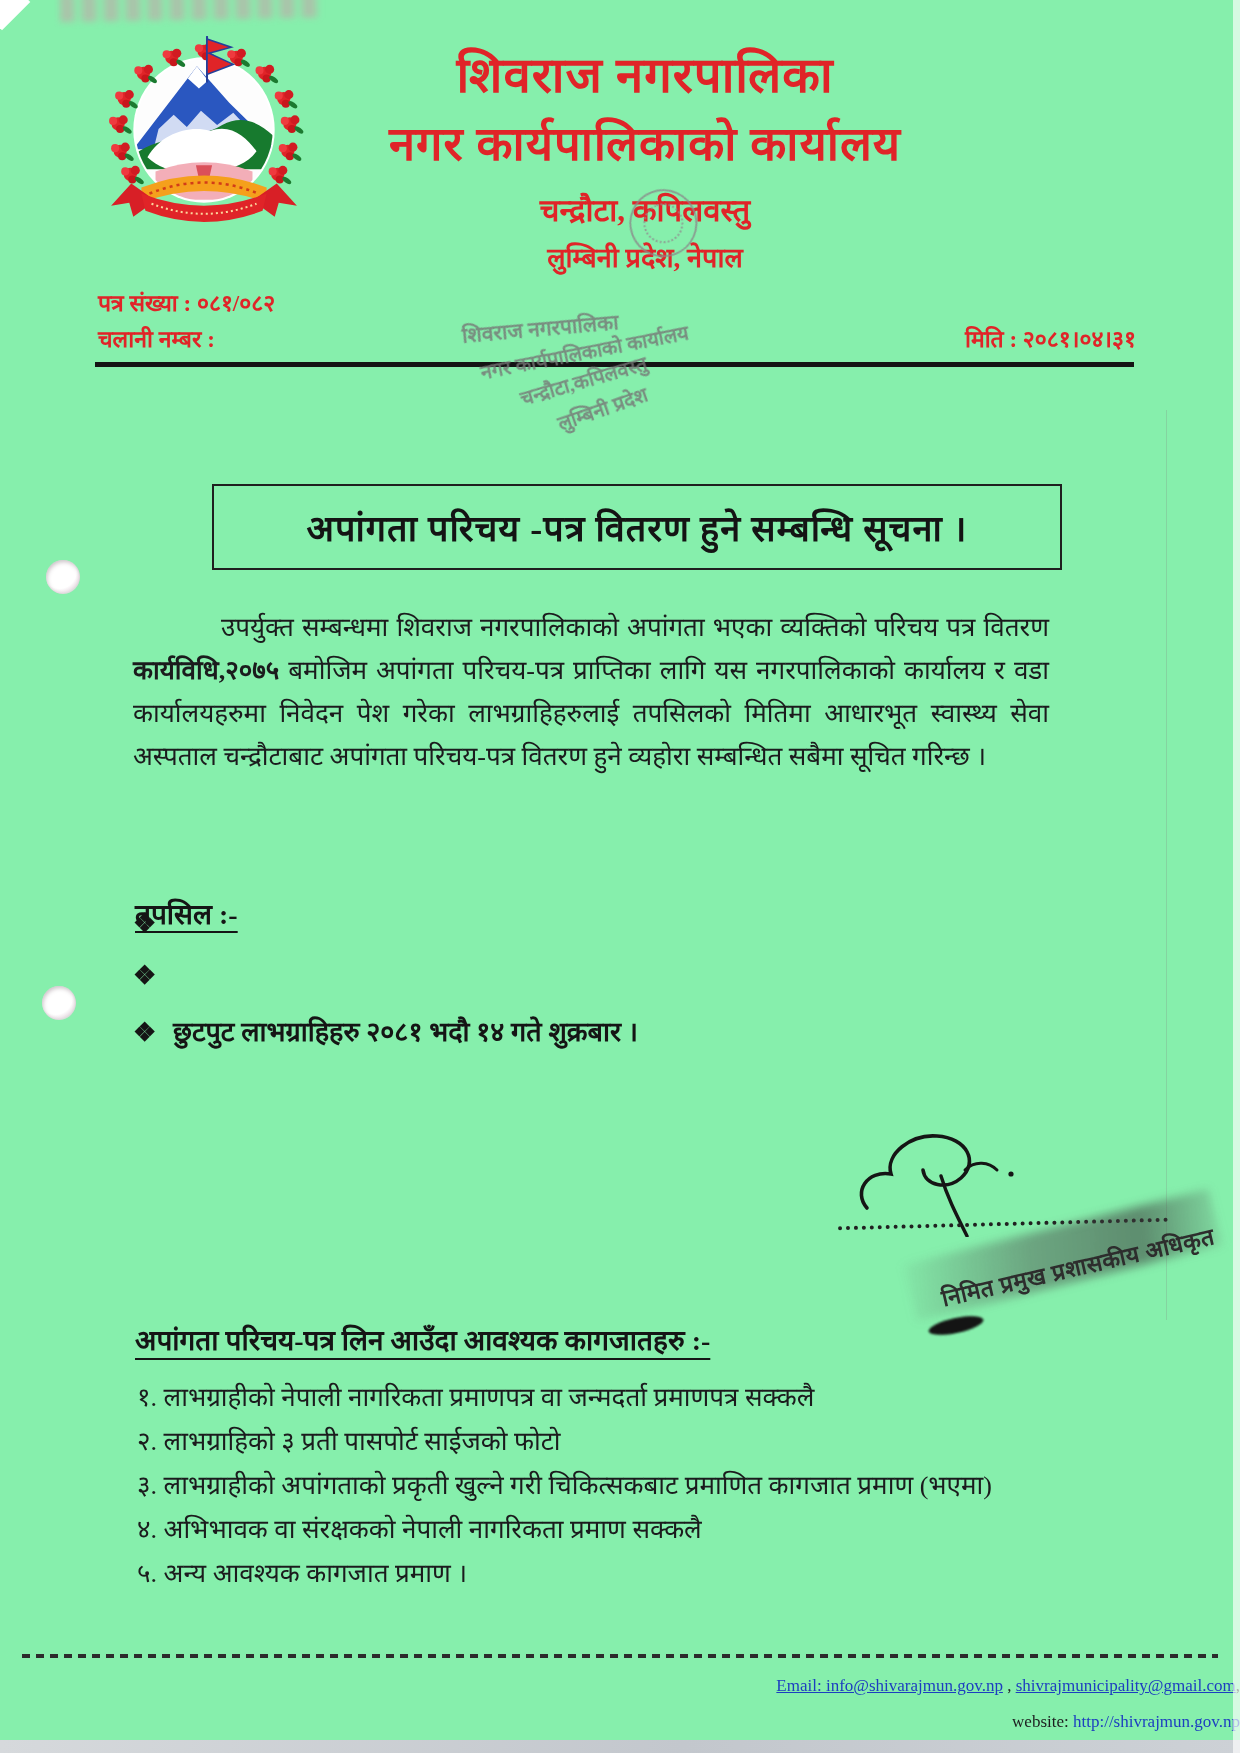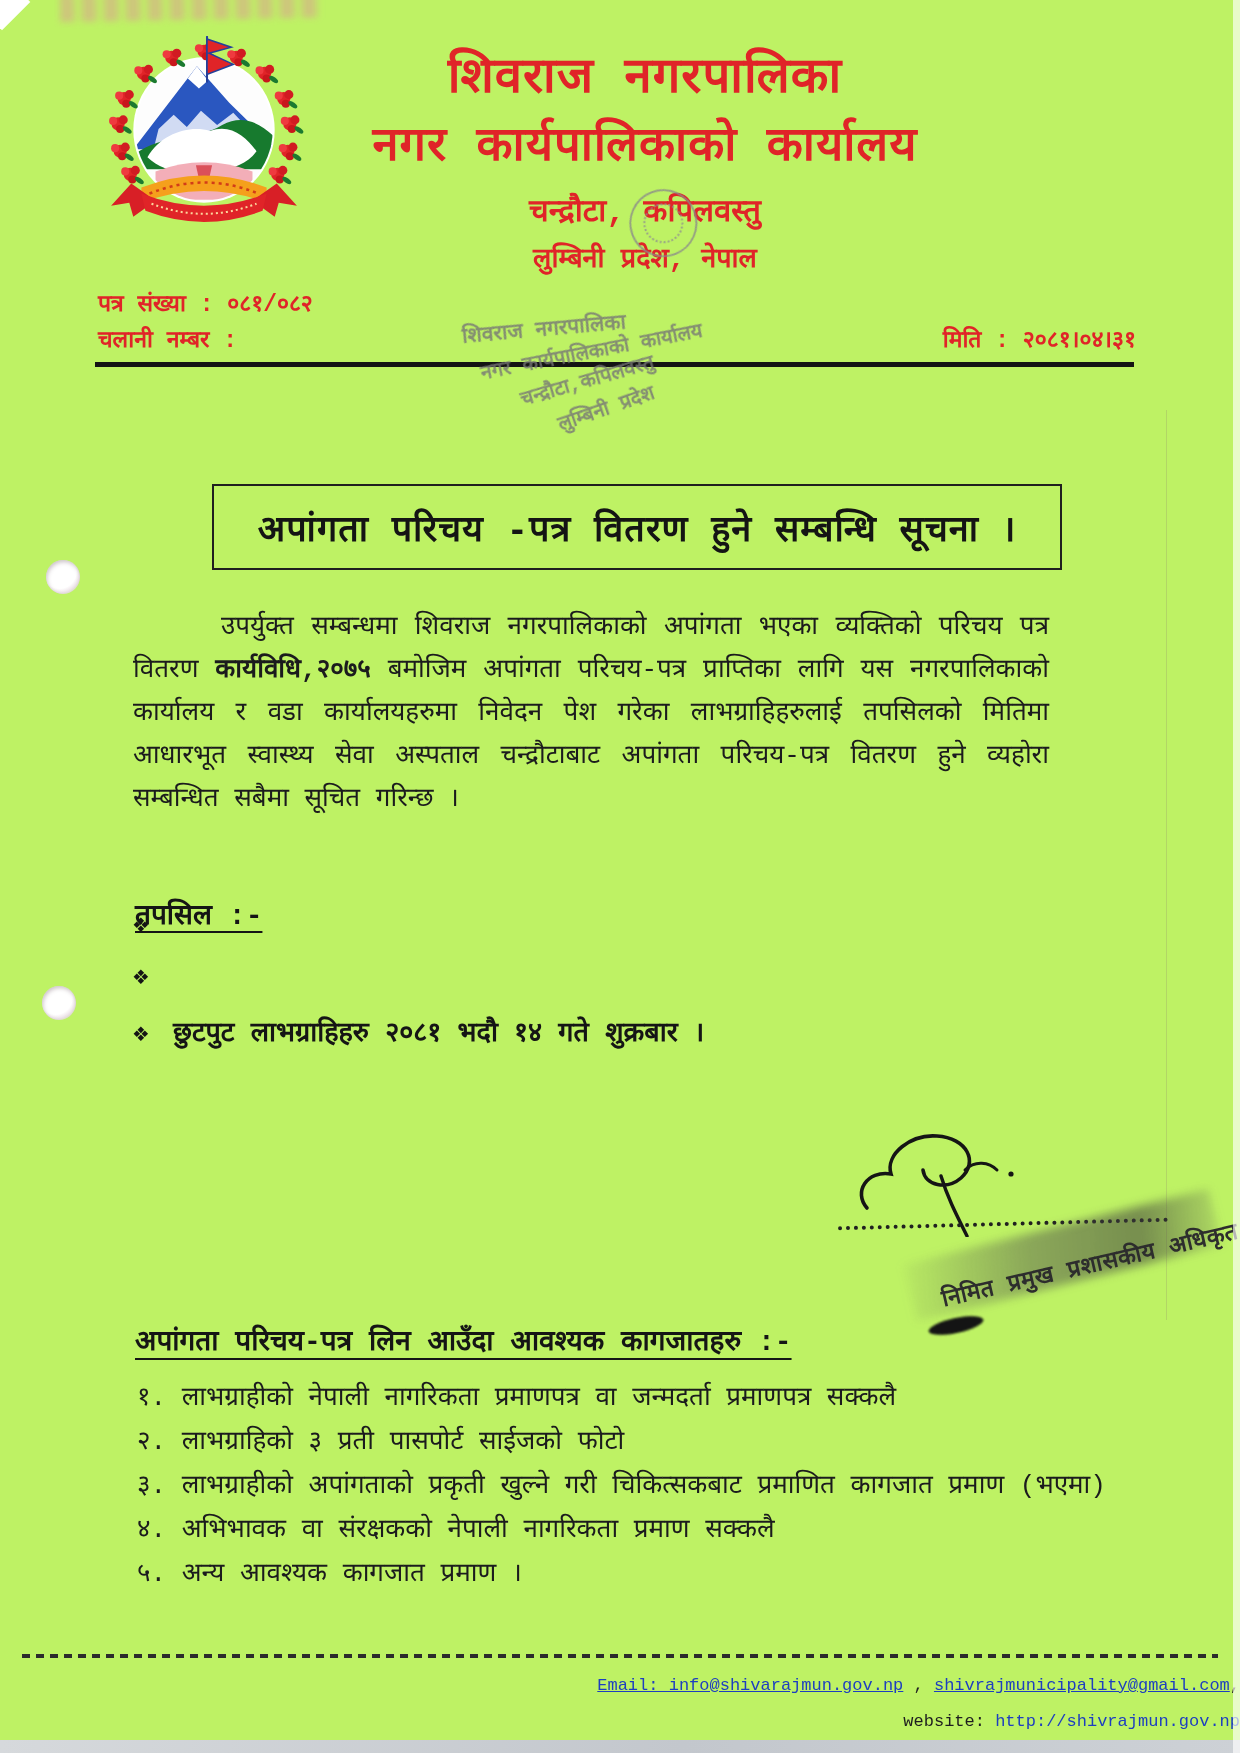--- a/index.html
+++ b/index.html
@@ -1,19 +1,19 @@
 <!DOCTYPE html>
 <html><head>
 <meta charset="utf-8">
 <style>
   html,body{margin:0;padding:0;background:#eceef0;}
   .page{
     position:relative;width:1240px;height:1753px;overflow:hidden;
-    background:#bef264;
-    font-family:Liberation Mono, monospace;
+    background:#86efac;
+    font-family:Liberation Serif, serif;
     color:#1d1d1f;
   }
   
   .corner-tl{position:absolute;left:-18px;top:-18px;width:40px;height:40px;background:#fff;transform:rotate(45deg);}
   .bleed{position:absolute;left:60px;top:-8px;width:260px;height:28px;
     background:repeating-linear-gradient(90deg,rgba(233,120,165,.35) 0 14px,rgba(233,120,165,.05) 14px 22px);
     filter:blur(3px);transform:rotate(-1deg);}
   .hole{position:absolute;width:34px;height:34px;border-radius:50%;
     background:radial-gradient(circle at 40% 35%,#ffffff 0 55%,#ece2e8 70%,rgba(236,226,232,0));
     box-shadow:inset 1px 2px 4px rgba(140,120,130,.45);}

